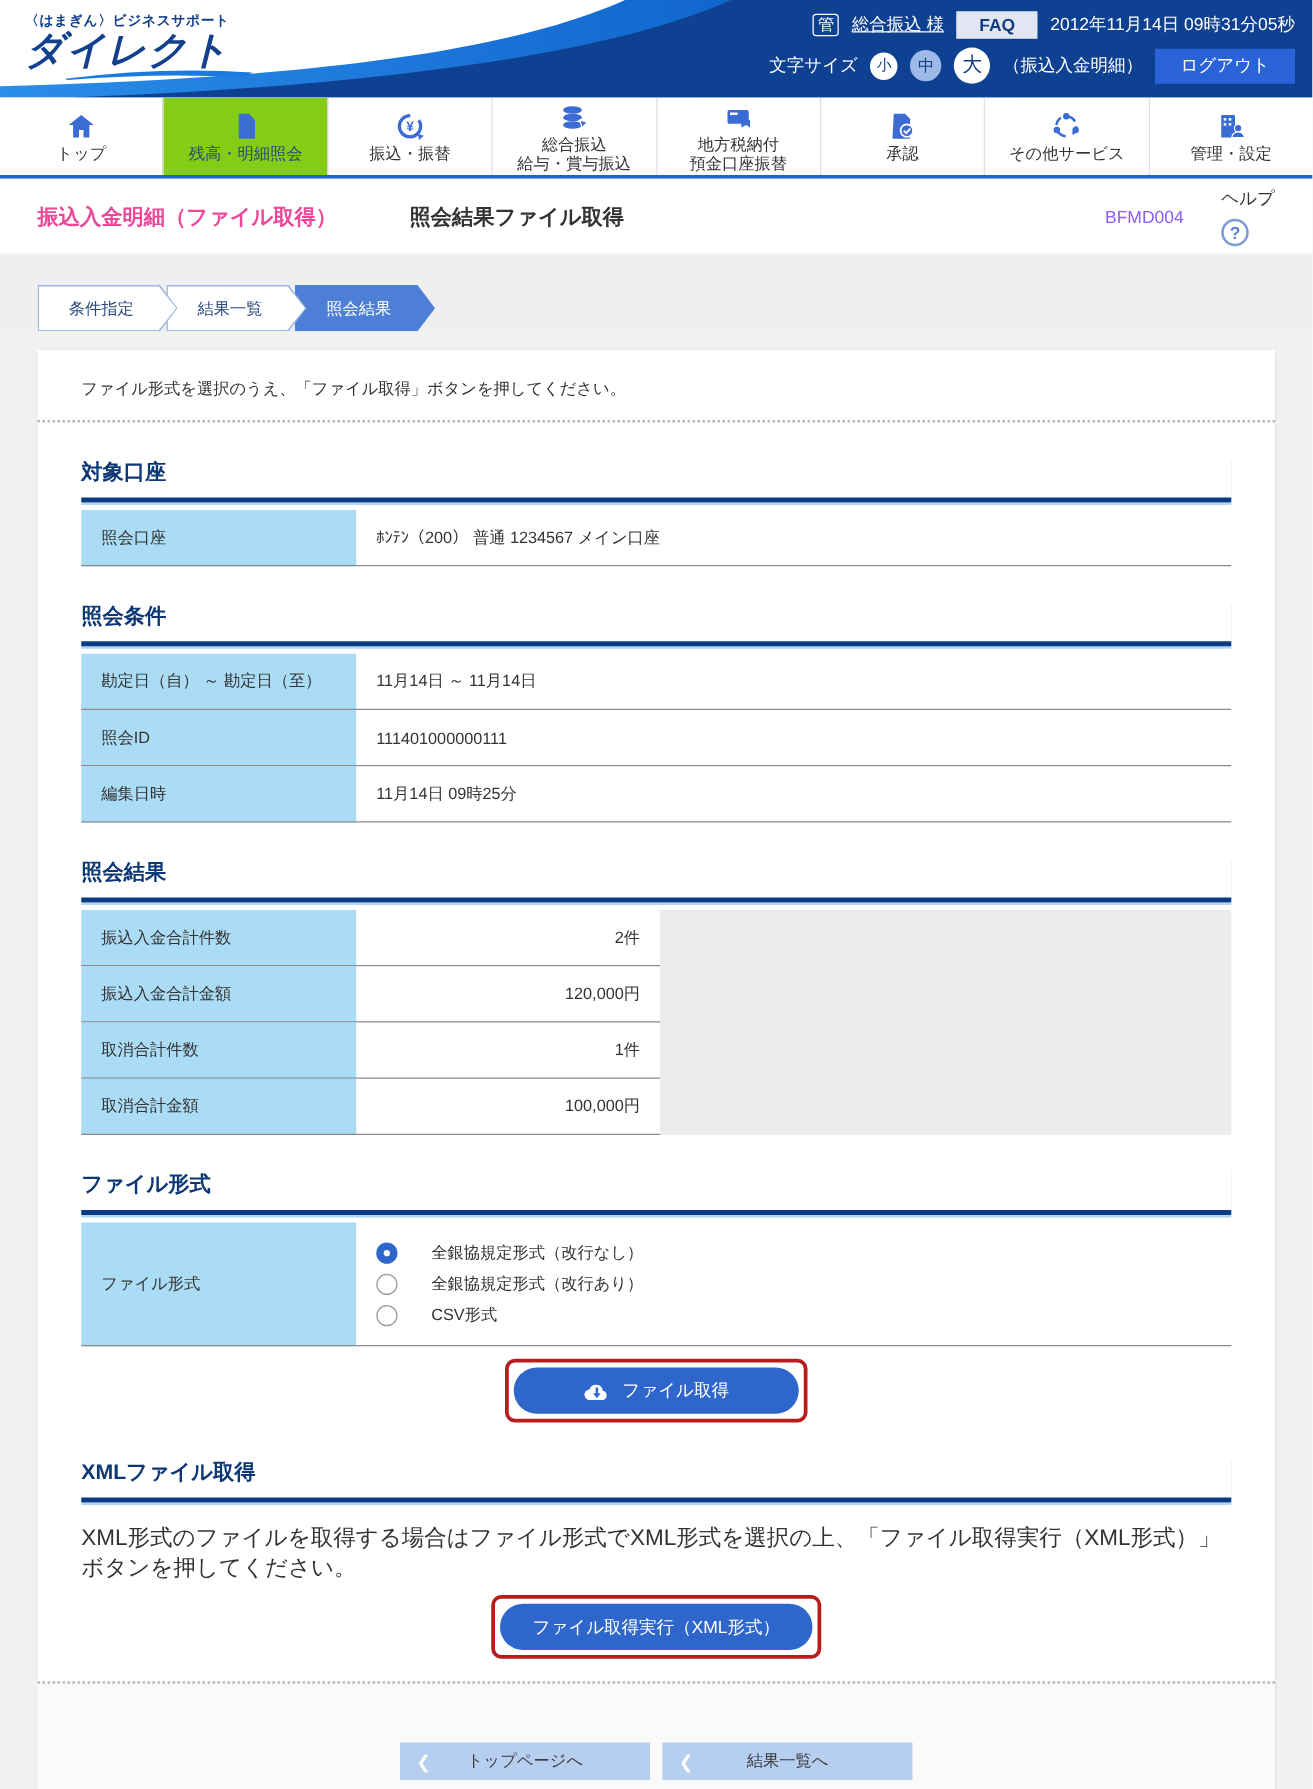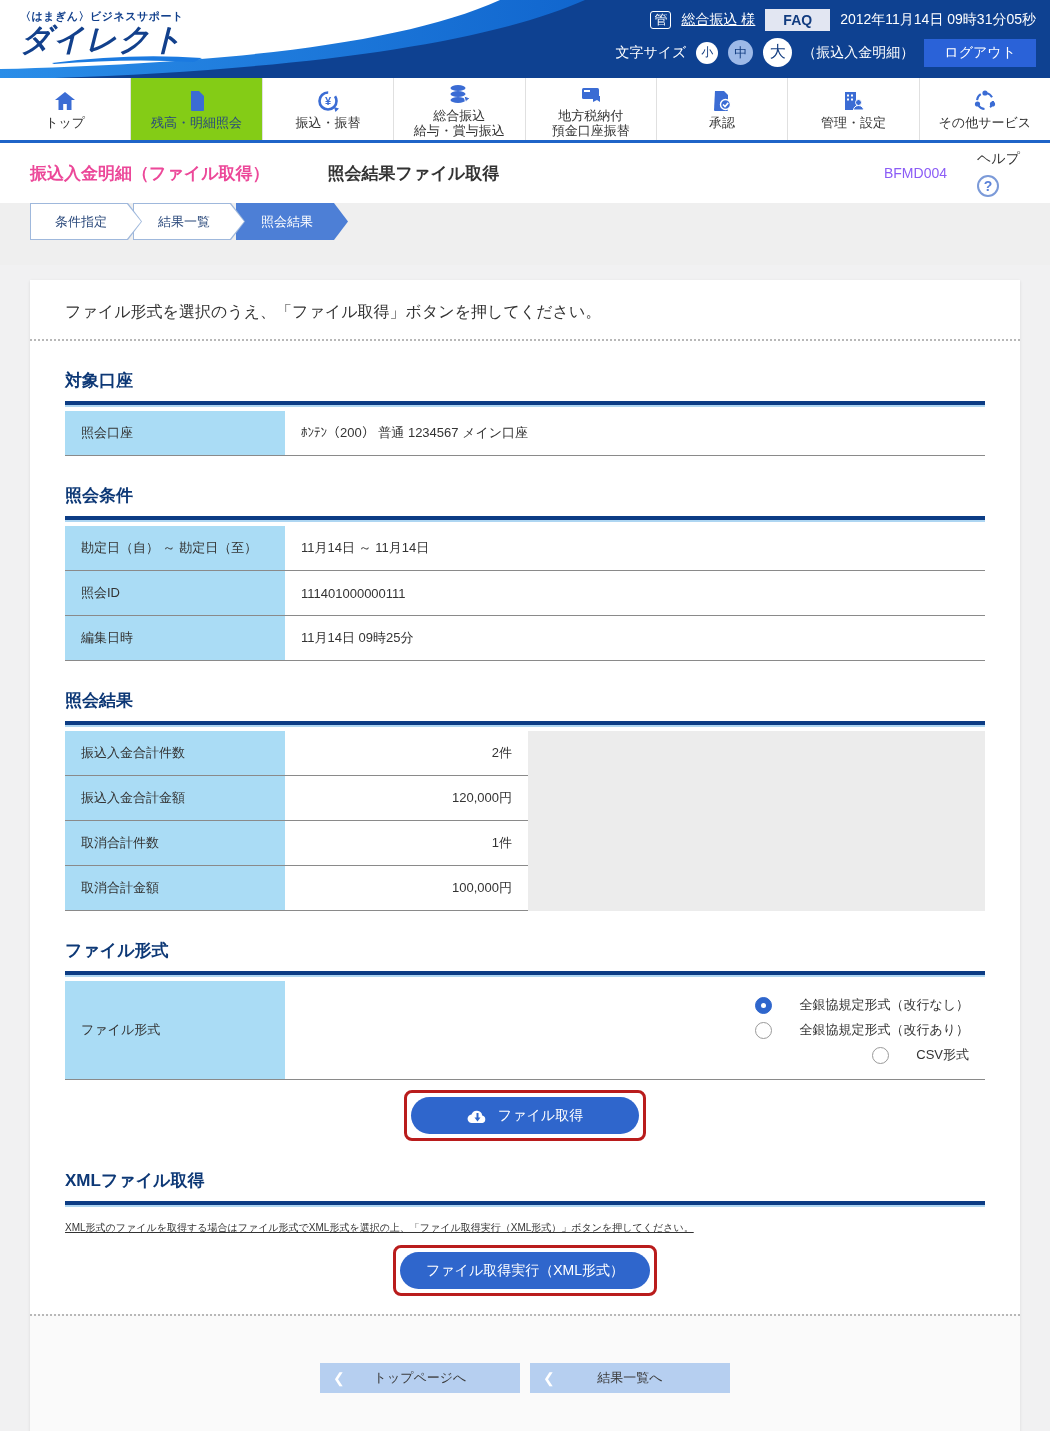--- a/index.html
+++ b/index.html
@@ -40,56 +40,56 @@
   
   .title-row { height: 60px; background: #fff; display: flex; align-items: center; padding: 0 30px; }
   .title-left { color: #ec4899; font-weight: bold; font-size: 17px; }
   .title-main { color: #333; font-weight: bold; font-size: 17px; margin-left: 58px; }
   .title-spacer { flex: 1; }
   .screen-code { color: #8b5cf6; font-size: 14px; margin-right: 30px; }
   .help-link { font-size: 14px; color: #333; display: flex; align-items: flex-start; gap: 7px; cursor: pointer; flex-direction: column; }
   .help-icon { width: 22px; height: 22px; border: 2px solid #7b9ad8; border-radius: 50%; color: #5b82d8; font-weight: bold; display: flex; align-items: center; justify-content: center; font-size: 14px; }
 
   
-  .steps { height: 62px; background: #efefef; display: flex; align-items: flex-start; padding: 0 30px; }
+  .steps { height: 62px; background: #efefef; display: flex; align-items: flex-end; padding: 0 30px; }
   .step { position: relative; height: 37px; width: 112px; margin-right: -9px; }
   .step:nth-child(1) { z-index: 3; } .step:nth-child(2) { z-index: 2; } .step:nth-child(3) { z-index: 1; }
   .step-shape, .step-shape-inner { position: absolute; clip-path: polygon(0 0, calc(100% - 14px) 0, 100% 50%, calc(100% - 14px) 100%, 0 100%); }
   .step-shape { inset: 0; background: #9fb8dc; }
   .step-shape-inner { inset: 1px; background: #fff; }
   .step-label { position: absolute; inset: 0; display: flex; align-items: center; justify-content: center; font-size: 13px; color: #2c4a7c; padding-right: 10px; }
   .step.active .step-shape { background: #4d7fd6; }
   .step.active .step-shape-inner { background: #4d7fd6; }
   .step.active .step-label { color: #fff; }
 
   
   .card { margin: 15px 30px 0; background: #fff; box-shadow: 0 1px 3px rgba(0,0,0,0.10); }
-  .instruction { padding: 22px 35px 16px; font-size: 16px; }
+  .instruction { padding: 22px 35px 16px; font-size: 13px; }
   .divider { border-top: 2px dotted #b8b8b8; }
   .section { padding: 0 35px; }
   .section-title { margin-top: 28px; font-size: 17px; font-weight: bold; color: #0d3876; padding-bottom: 9px; border-bottom: 4px solid #0c3c85; box-shadow: 0 2px 0 #aed6f2; }
   .tbl { margin-top: 6px; }
   .row { display: flex; align-items: stretch; }
   .row-label { width: 220px; background: #aadcf5; padding: 13px 16px; font-size: 13px; border-bottom: 1px solid #8a8a8a; display: flex; align-items: center; }
   .row-value { flex: 1; padding: 13px 16px; font-size: 13px; border-bottom: 1px solid #8a8a8a; display: flex; align-items: center; }
   .row-value.num { flex: 0 0 243px; justify-content: flex-end; }
   .row-filler { flex: 1; background: #ececec; border-bottom: 1px solid #ececec; }
 
   
   .radio-cell { flex: 1; padding: 8px 16px; font-size: 13px; border-bottom: 1px solid #8a8a8a; }
-  .radio-line { display: flex; align-items: center; gap: 27px; margin: 7px 0; cursor: pointer; justify-content: flex-end; }
+  .radio-line { display: flex; align-items: center; gap: 27px; margin: 7px 0; cursor: pointer; }
   .radio { width: 17px; height: 17px; border-radius: 50%; border: 1px solid #9a9a9a; background: #fff; position: relative; flex: 0 0 17px; }
   .radio.selected { background: #2f66cc; border-color: #2f66cc; }
   .radio.selected::after { content: ""; position: absolute; left: 50%; top: 50%; width: 5px; height: 5px; margin: -2.5px 0 0 -2.5px; background: #fff; border-radius: 50%; }
 
   
   .btn-center { display: flex; justify-content: center; }
   .red-box { border: 3px solid #b91c1c; border-radius: 8px; padding: 4px; margin-top: 10px; }
   .primary-btn { display: flex; align-items: center; justify-content: center; gap: 10px; min-width: 228px; height: 37px; border-radius: 19px; background: #2f66cc; color: #fff; font-size: 14px; border: none; cursor: pointer; padding: 0 26px; font-family: inherit; }
-  .xml-desc { font-size: 10px; margin-top: 16px; text-decoration: underline; }
+  .xml-desc { font-size: 18px; margin-top: 16px; }
 
   
   .card-footer { margin-top: 18px; border-top: 2px dotted #b8b8b8; background: #fafafa; height: 137px; display: flex; justify-content: center; align-items: flex-start; padding-top: 47px; gap: 10px; }
   .footer-btn { width: 200px; height: 30px; background: #b6cff0; color: #3a3a3a; font-size: 13px; display: flex; align-items: center; justify-content: center; position: relative; border: none; cursor: pointer; font-family: inherit; }
   .footer-chevron { position: absolute; left: 13px; color: #fff; font-weight: bold; font-size: 14px; }
 
   .icon-blue { fill: #3b6cd4; }
   .icon-stroke { stroke: #3b6cd4; fill: none; }
 </style>
 </head>
@@ -191,41 +191,41 @@
           <path class="icon-blue" d="M5,2 h9 l4,4 v15 a1,1 0 0 1 -1,1 h-12 a1,1 0 0 1 -1,-1 z"></path>
           <circle cx="15.5" cy="15.5" r="5" fill="#3b6cd4" stroke="#fff" stroke-width="1.4"></circle>
           <path d="M13 15.5 l2 2 l3.2 -3.6" stroke="#fff" stroke-width="1.6" fill="none"></path>
         </svg>
       </span>
       <span>承認</span>
     </div>
     <div class="nav-item">
       <span class="nav-icon">
         <svg width="24" height="24" viewBox="0 0 24 24">
+          <circle class="icon-stroke" cx="12" cy="12" r="8" stroke-width="2" stroke-dasharray="7 6"></circle>
+          <circle class="icon-blue" cx="12" cy="4" r="2.6"></circle>
+          <circle class="icon-blue" cx="19.5" cy="15" r="2.6"></circle>
+          <circle class="icon-blue" cx="4.5" cy="15" r="2.6"></circle>
+        </svg>
+      </span>
+      <span>その他サービス</span>
+    </div>
+    <div class="nav-item">
+      <span class="nav-icon">
+        <svg width="24" height="24" viewBox="0 0 24 24">
           <rect class="icon-blue" x="4" y="3" width="11" height="18"></rect>
           <rect x="6" y="5.5" width="2" height="2" fill="#fff"></rect>
             <rect x="10" y="5.5" width="2" height="2" fill="#fff"></rect>
           <rect x="6" y="9.5" width="2" height="2" fill="#fff"></rect>
             <rect x="10" y="9.5" width="2" height="2" fill="#fff"></rect>
           <circle cx="17.5" cy="13.5" r="3" fill="#3b6cd4" stroke="#fff" stroke-width="1"></circle>
           <path class="icon-blue" d="M12.5,21 a5,4.5 0 0 1 10,0 z" stroke="#fff" stroke-width="1"></path>
         </svg>
       </span>
       <span>管理・設定</span>
-    </div>
-    <div class="nav-item">
-      <span class="nav-icon">
-        <svg width="24" height="24" viewBox="0 0 24 24">
-          <circle class="icon-stroke" cx="12" cy="12" r="8" stroke-width="2" stroke-dasharray="7 6"></circle>
-          <circle class="icon-blue" cx="12" cy="4" r="2.6"></circle>
-          <circle class="icon-blue" cx="19.5" cy="15" r="2.6"></circle>
-          <circle class="icon-blue" cx="4.5" cy="15" r="2.6"></circle>
-        </svg>
-      </span>
-      <span>その他サービス</span>
     </div>
   </div>
 
   <div class="title-row">
     <span class="title-left">振込入金明細（ファイル取得）</span>
     <span class="title-main">照会結果ファイル取得</span>
     <span class="title-spacer"></span>
     <span class="screen-code">BFMD004</span>
     <span class="help-link">
       <span>ヘルプ</span>

